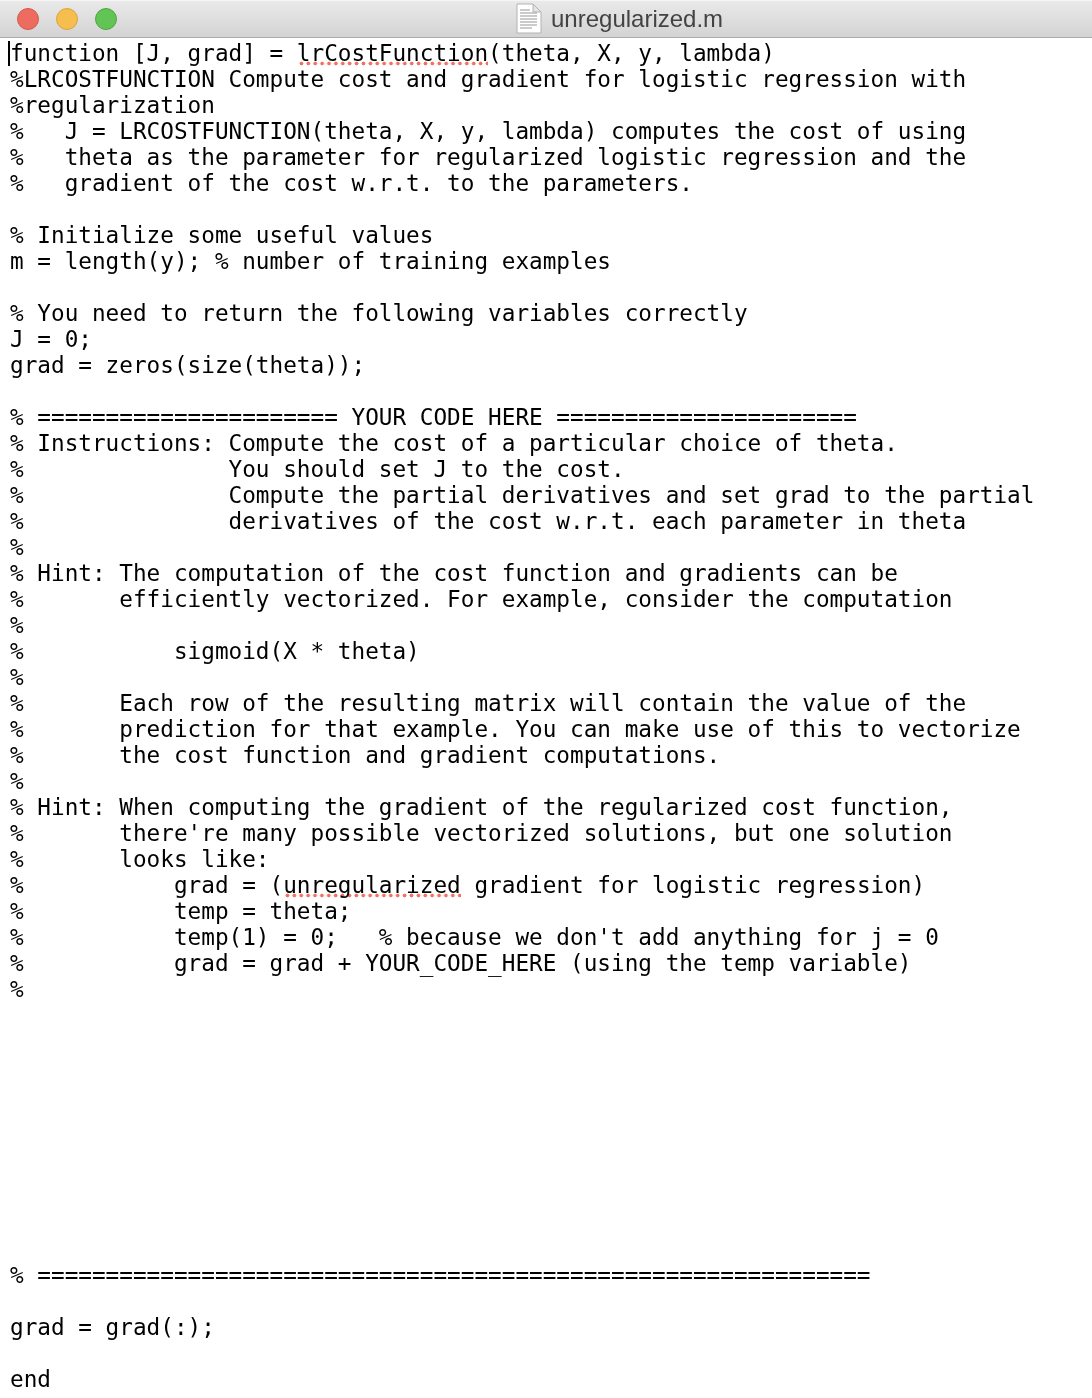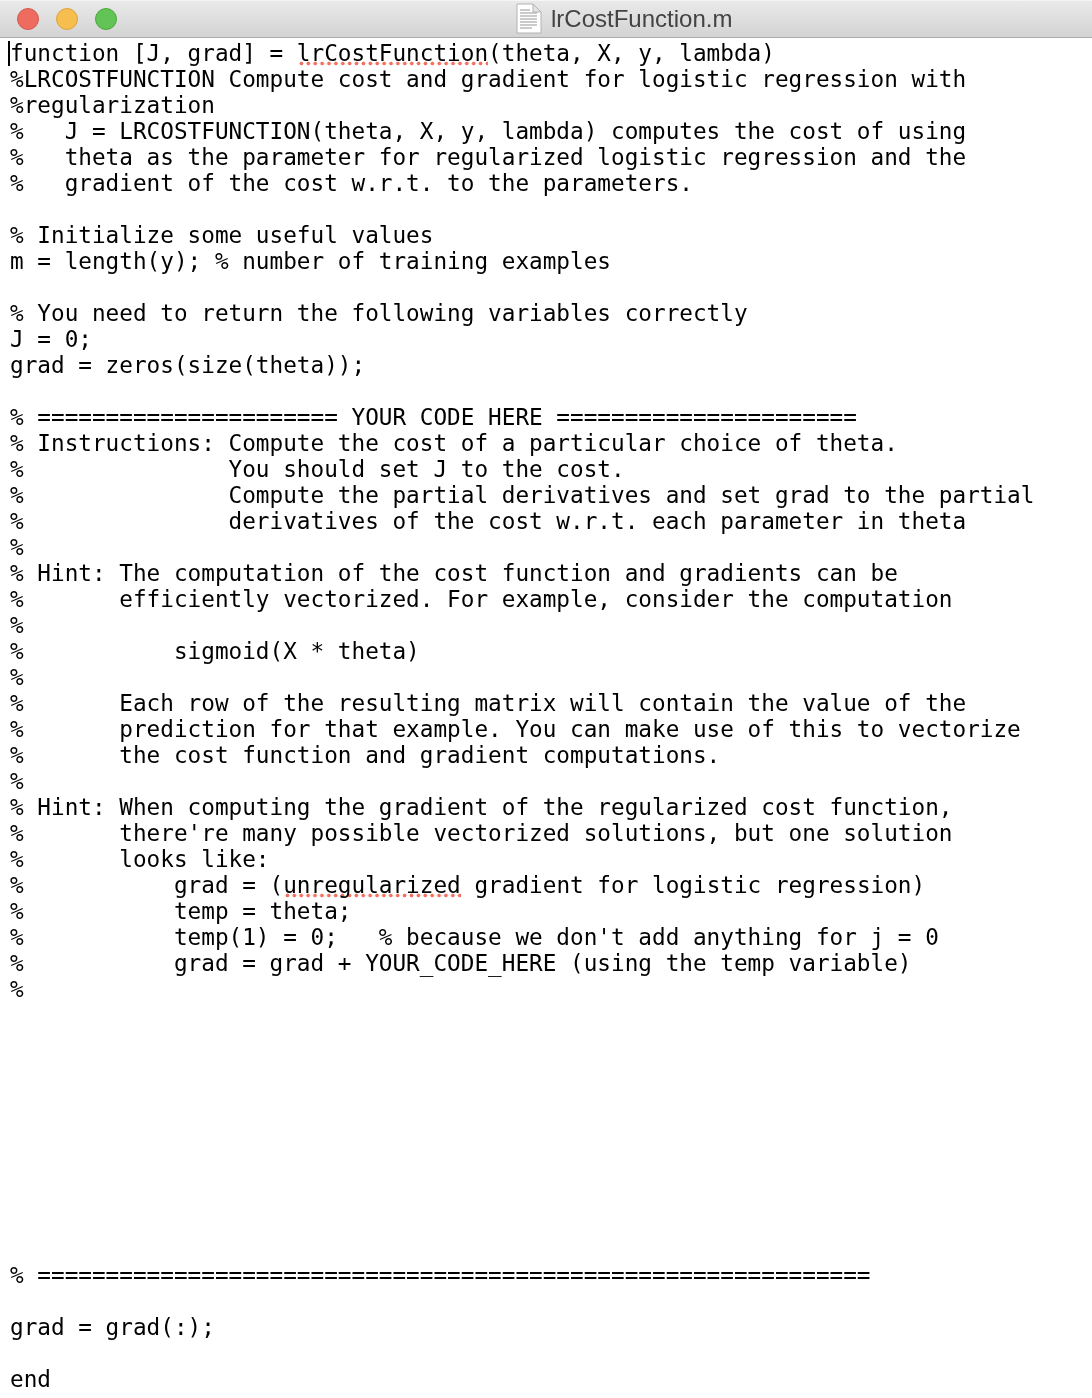--- a/index.html
+++ b/index.html
@@ -112,21 +112,21 @@
         <g stroke="#a9a9a9" stroke-width="1.2">
           <line x1="4" y1="7" x2="14" y2="7"></line>
           <line x1="4" y1="10" x2="21" y2="10"></line>
           <line x1="4" y1="13" x2="21" y2="13"></line>
           <line x1="4" y1="16" x2="21" y2="16"></line>
           <line x1="4" y1="19" x2="21" y2="19"></line>
           <line x1="4" y1="22" x2="21" y2="22"></line>
           <line x1="4" y1="25" x2="16" y2="25"></line>
         </g>
       </svg>
-      <span class="window-title">lrCostFunction.m</span>
+      <span class="window-title">unregularized.m</span>
     </div>
   </div>
 
   <div class="code-area"><div class="code-line">function [J, grad] = <span class="misspelled">lrCostFunction</span>(theta, X, y, lambda)</div><div class="code-line">%LRCOSTFUNCTION Compute cost and gradient for logistic regression with</div><div class="code-line">%regularization</div><div class="code-line">%   J = LRCOSTFUNCTION(theta, X, y, lambda) computes the cost of using</div><div class="code-line">%   theta as the parameter for regularized logistic regression and the</div><div class="code-line">%   gradient of the cost w.r.t. to the parameters.</div><div class="code-line">&nbsp;</div><div class="code-line">% Initialize some useful values</div><div class="code-line">m = length(y); % number of training examples</div><div class="code-line">&nbsp;</div><div class="code-line">% You need to return the following variables correctly</div><div class="code-line">J = 0;</div><div class="code-line">grad = zeros(size(theta));</div><div class="code-line">&nbsp;</div><div class="code-line">% ====================== YOUR CODE HERE ======================</div><div class="code-line">% Instructions: Compute the cost of a particular choice of theta.</div><div class="code-line">%               You should set J to the cost.</div><div class="code-line">%               Compute the partial derivatives and set grad to the partial</div><div class="code-line">%               derivatives of the cost w.r.t. each parameter in theta</div><div class="code-line">%</div><div class="code-line">% Hint: The computation of the cost function and gradients can be</div><div class="code-line">%       efficiently vectorized. For example, consider the computation</div><div class="code-line">%</div><div class="code-line">%           sigmoid(X * theta)</div><div class="code-line">%</div><div class="code-line">%       Each row of the resulting matrix will contain the value of the</div><div class="code-line">%       prediction for that example. You can make use of this to vectorize</div><div class="code-line">%       the cost function and gradient computations.</div><div class="code-line">%</div><div class="code-line">% Hint: When computing the gradient of the regularized cost function,</div><div class="code-line">%       there're many possible vectorized solutions, but one solution</div><div class="code-line">%       looks like:</div><div class="code-line">%           grad = (<span class="misspelled">unregularized</span> gradient for logistic regression)</div><div class="code-line">%           temp = theta;</div><div class="code-line">%           temp(1) = 0;   % because we don't add anything for j = 0</div><div class="code-line">%           grad = grad + YOUR_CODE_HERE (using the temp variable)</div><div class="code-line">%</div><div class="code-line">&nbsp;</div><div class="code-line">&nbsp;</div><div class="code-line">&nbsp;</div><div class="code-line">&nbsp;</div><div class="code-line">&nbsp;</div><div class="code-line">&nbsp;</div><div class="code-line">&nbsp;</div><div class="code-line">&nbsp;</div><div class="code-line">&nbsp;</div><div class="code-line">&nbsp;</div><div class="code-line">% =============================================================</div><div class="code-line">&nbsp;</div><div class="code-line">grad = grad(:);</div><div class="code-line">&nbsp;</div><div class="code-line">end</div></div>
 
   <div class="text-cursor"></div>
 
 </div>
 
 </body></html>

